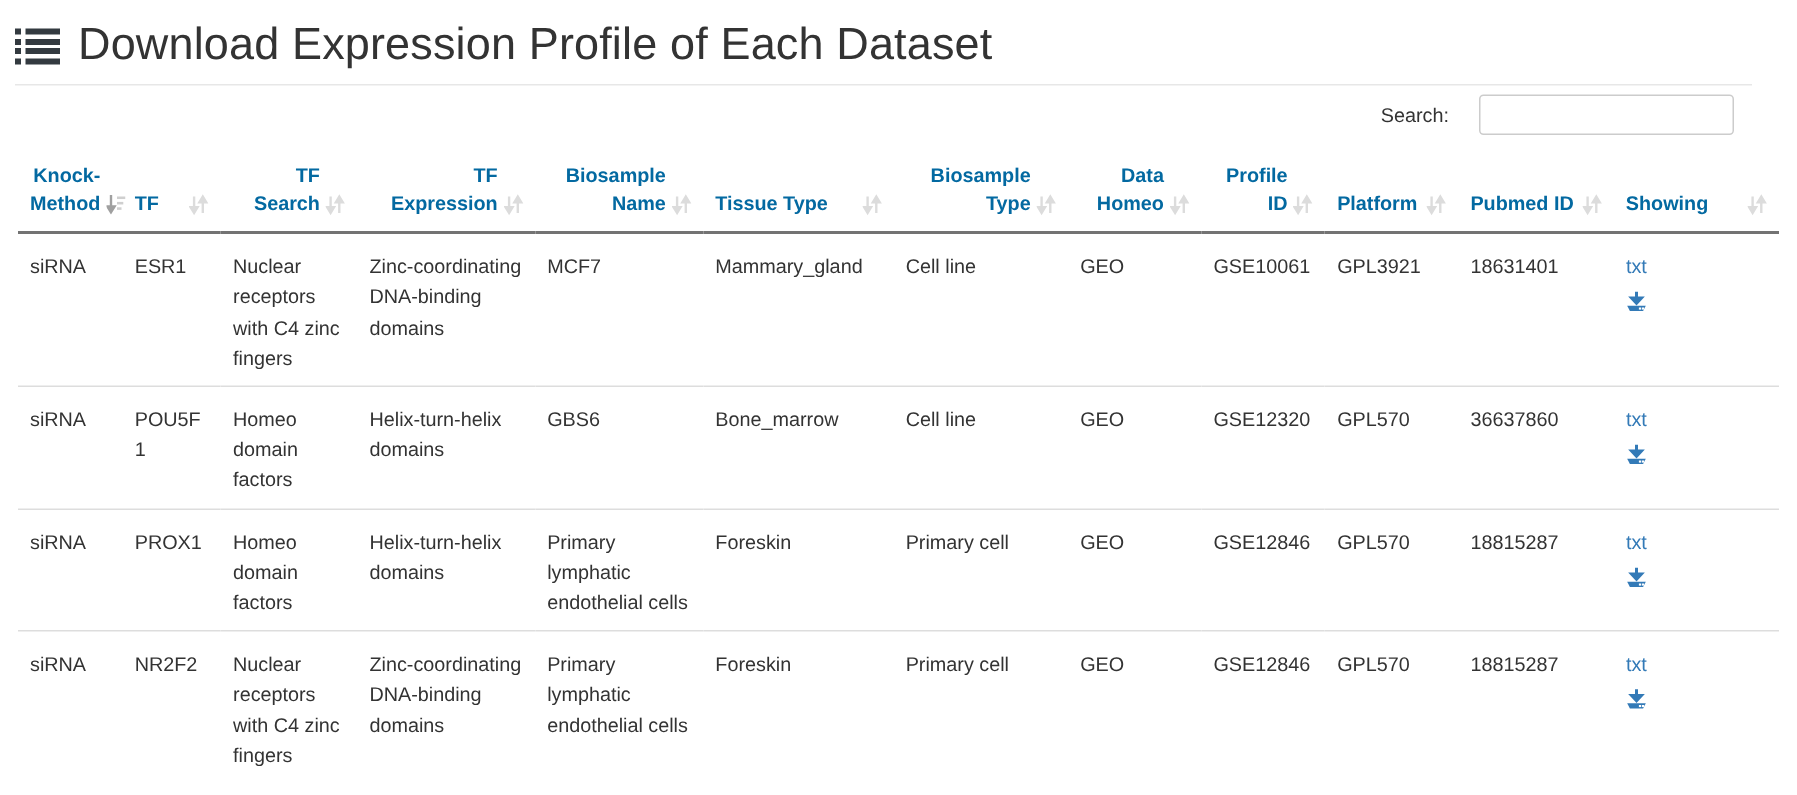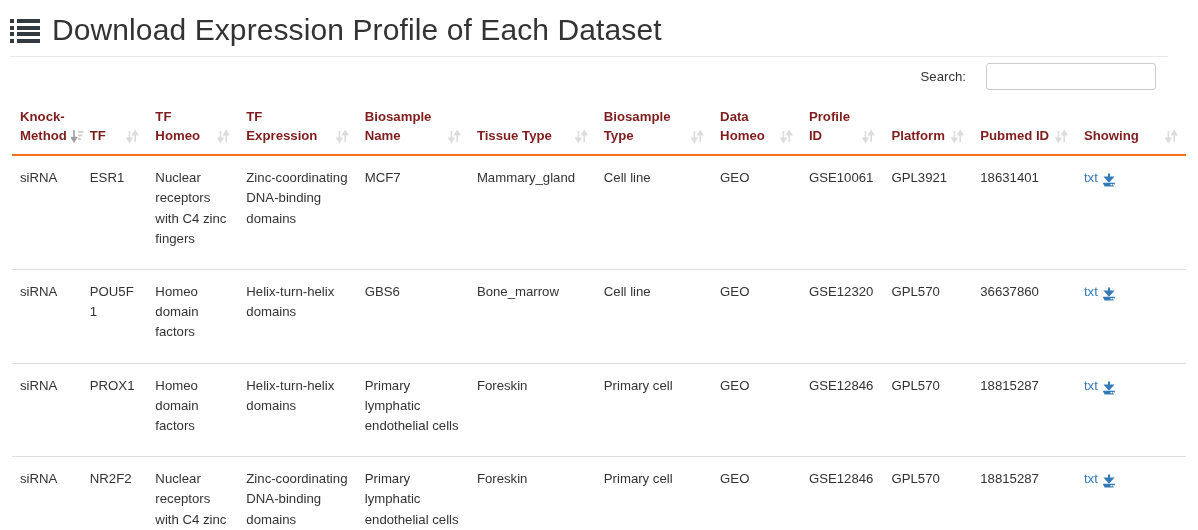--- a/index.html
+++ b/index.html
@@ -109,27 +109,27 @@
     padding: 0 12px 0 12px;
   }
   table.dt {
     width: 1174px;
     border-collapse: collapse;
     table-layout: fixed;
     font-size: 13.2px;
     color: #333333;
   }
   table.dt thead th {
-    text-align: left;
+    text-align: right;
     vertical-align: bottom;
     font-weight: bold;
     font-size: 13.2px;
-    color: #7f1d1d;
+    color: #0369a1;
     padding: 8px 8px 9px 8px;
-    border-bottom: 2px solid #f97316;
+    border-bottom: 2px solid #737373;
     line-height: 1.45;
     position: relative;
   }
   .th-inner {
     display: flex;
     align-items: flex-end;
     justify-content: space-between;
     gap: 4px;
   }
   .th-label { display: block; }
@@ -138,37 +138,38 @@
   .sort-ico {
     flex: 0 0 auto;
     width: 13px;
     height: 15px;
     position: relative;
     margin-bottom: 1px;
   }
   .sort-ico svg { display: block; }
 
   table.dt tbody td {
-    padding: 12px 8px 20px 8px;
+    padding: 12px 8px 8px 8px;
     vertical-align: top;
     border-top: 1px solid #dddddd;
     line-height: 1.53;
     color: #333333;
     font-size: 13.2px;
     word-wrap: break-word;
     overflow-wrap: break-word;
   }
   table.dt tbody tr:first-child td { border-top: none; }
 
   a.dl-link {
     color: #337ab7;
     text-decoration: none;
     display: inline-flex;
     align-items: center;
     gap: 4px;
+    flex-direction: column;
   }
   .dl-ico { display: inline-block; width: 14px; height: 14px; position: relative; top: 2px; }
 
   
   col.c-knock      { width: 66px; }
   col.c-tf         { width: 62px; }
   col.c-tfclass    { width: 86px; }
   col.c-tfsuper    { width: 112px; }
   col.c-bioname    { width: 106px; }
   col.c-tissue     { width: 120px; }
@@ -251,21 +252,21 @@
               <span class="sort-ico">
                 <svg width="13" height="15" viewBox="0 0 13 15">
                   <path d="M3.4 2 L3.4 11.5 M3.4 13 L1.1 9.2 L5.7 9.2 Z" stroke="#dcdcdc" stroke-width="1.6" fill="#dcdcdc"></path>
                   <path d="M9.2 13 L9.2 3.5 M9.2 2 L6.9 5.8 L11.5 5.8 Z" stroke="#dcdcdc" stroke-width="1.6" fill="#dcdcdc"></path>
                 </svg>
               </span>
             </div>
           </th>
           <th>
             <div class="th-inner">
-              <span class="th-label">TF Homeo</span>
+              <span class="th-label">TF Search</span>
               <span class="sort-ico">
                 <svg width="13" height="15" viewBox="0 0 13 15">
                   <path d="M3.4 2 L3.4 11.5 M3.4 13 L1.1 9.2 L5.7 9.2 Z" stroke="#dcdcdc" stroke-width="1.6" fill="#dcdcdc"></path>
                   <path d="M9.2 13 L9.2 3.5 M9.2 2 L6.9 5.8 L11.5 5.8 Z" stroke="#dcdcdc" stroke-width="1.6" fill="#dcdcdc"></path>
                 </svg>
               </span>
             </div>
           </th>
           <th>
             <div class="th-inner">

